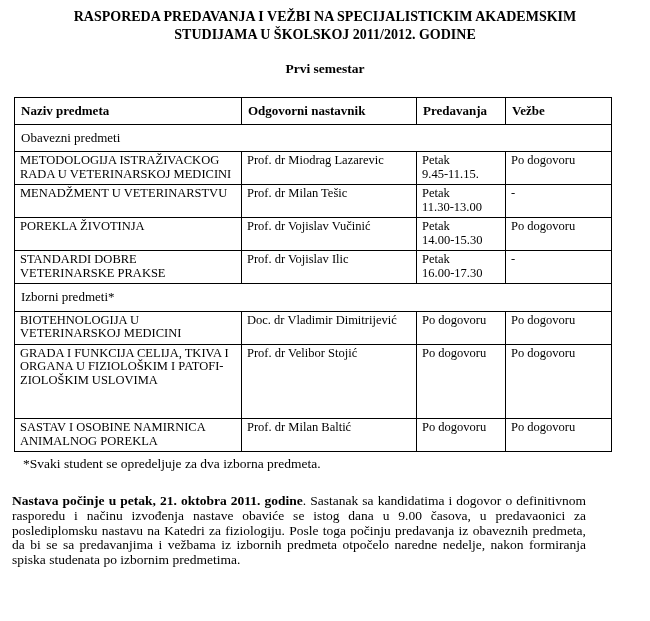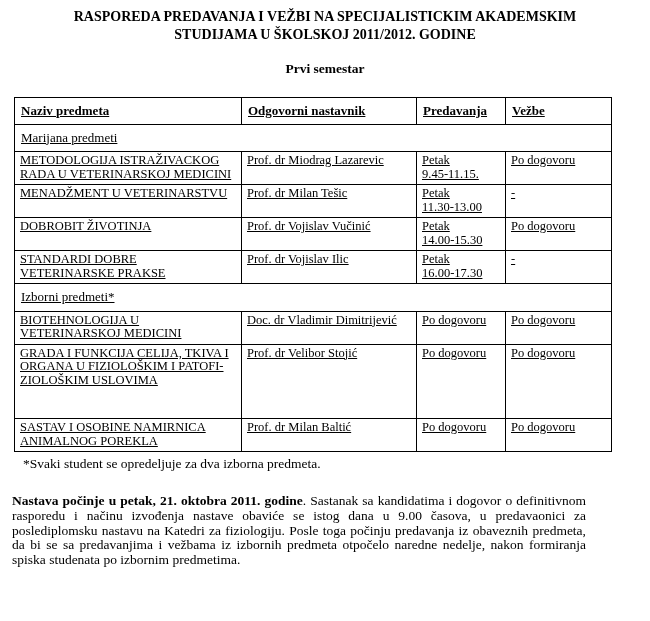--- a/index.html
+++ b/index.html
@@ -41,21 +41,20 @@
     line-height: 13.5px;
   }
   col.c1 { width: 227px; }
   col.c2 { width: 175px; }
   col.c3 { width: 89px; }
   col.c4 { width: 106px; }
   .schedule th, .schedule td {
     border: 1px solid #000000;
     vertical-align: top;
     padding: 2px 5px 3px 5px;
-    text-decoration: underline;
   }
   .schedule th {
     text-align: left;
     font-weight: bold;
     font-size: 13px;
     padding: 6px 5px 6px 6px;
   }
   .schedule td.section-cell {
     padding: 6px 5px 7px 6px;
     font-size: 13px;
@@ -104,39 +103,39 @@
       <thead>
         <tr>
           <th>Naziv predmeta</th>
           <th>Odgovorni nastavnik</th>
           <th>Predavanja</th>
           <th>Vežbe</th>
         </tr>
       </thead>
       <tbody>
         <tr>
-          <td class="section-cell" colspan="4">Marijana predmeti</td>
+          <td class="section-cell" colspan="4">Obavezni predmeti</td>
         </tr>
         <tr>
           <td class="pre">METODOLOGIJA ISTRAŽIVACKOG
 RADA U VETERINARSKOJ MEDICINI</td>
           <td>Prof. dr Miodrag Lazarevic</td>
           <td class="pre center">Petak
 9.45-11.15.</td>
           <td class="left">Po dogovoru</td>
         </tr>
         <tr>
           <td class="pre">MENADŽMENT U VETERINARSTVU</td>
           <td>Prof. dr Milan Tešic</td>
           <td class="pre center">Petak
 11.30-13.00</td>
           <td class="left">-</td>
         </tr>
         <tr>
-          <td class="pre">DOBROBIT ŽIVOTINJA</td>
+          <td class="pre">POREKLA ŽIVOTINJA</td>
           <td>Prof. dr Vojislav Vučinić</td>
           <td class="pre center">Petak
 14.00-15.30</td>
           <td class="left">Po dogovoru</td>
         </tr>
         <tr>
           <td class="pre">STANDARDI DOBRE
 VETERINARSKE PRAKSE</td>
           <td>Prof. dr Vojislav Ilic</td>
           <td class="pre center">Petak

